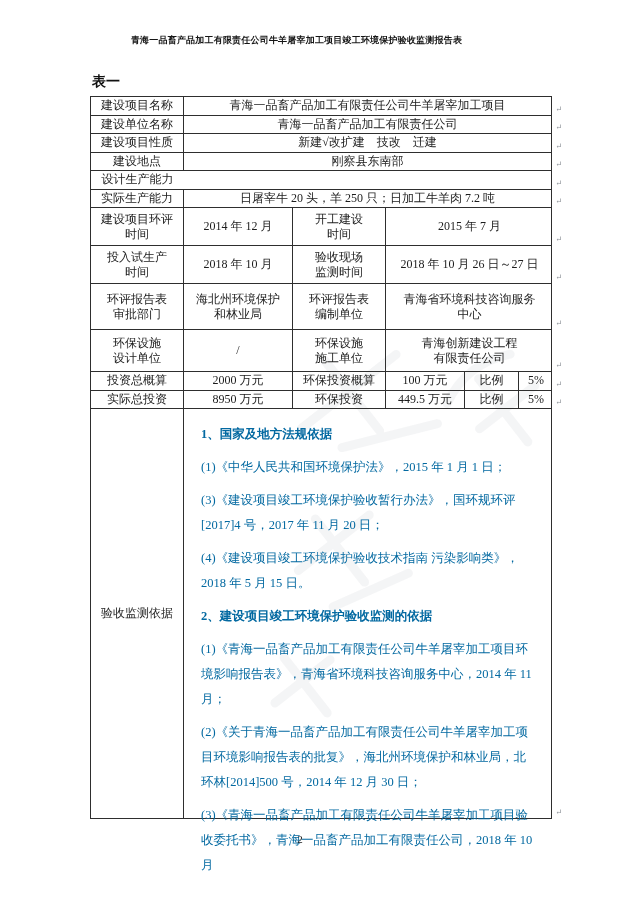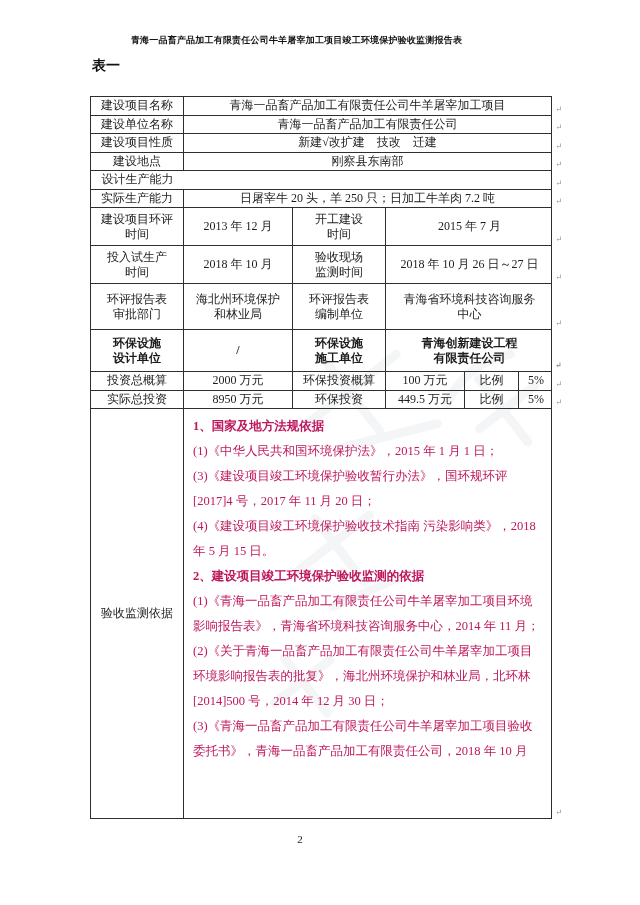--- a/index.html
+++ b/index.html
@@ -15,21 +15,21 @@
     position: absolute;
     top: 34px; left: 0; width: 593px;
     text-align: center;
     font-size: 9px;
     font-weight: bold;
     letter-spacing: 0.2px;
     color: #151515;
   }
   .table-caption {
     position: absolute;
-    top: 57px; left: 92px;
+    top: 73px; left: 92px;
     font-size: 14px;
     font-weight: bold;
     color: #111;
     font-family: Liberation Mono, monospace;
   }
   .vtable {
     position: absolute;
     left: 90px; top: 96px;
     width: 462px;
     border: 1px solid #2e2e2e;
@@ -58,33 +58,33 @@
   .c2 { width: 109px; flex: none; }
   .c3 { width: 93px; flex: none; }
   .c4 { width: 167px; flex: none; }
   .c4a { width: 79px; flex: none; }
   .c5 { width: 54px; flex: none; }
   .c6 { width: 34px; flex: none; }
   .rest { flex: 1; }
   .h19 { height: 18.5px; }
   .h38 { height: 38px; }
   .h46 { height: 46px; }
-  .h42 { height: 42px; font-weight: bold; }
+  .h42 { height: 42px; }
   .pre { white-space: pre-line; }
   .big { height: 409px; }
   .basis-content {
     display: block;
     text-align: left;
     padding: 5px 9px 0 9px;
     font-size: 12.5px;
   }
   .basis-content p {
     line-height: 25px;
-    margin: 0;
-    color: #be185d;
+    margin: 8px;
+    color: #0369a1;
   }
   .basis-content p.bold { font-weight: bold; }
   .ret {
     position: absolute;
     right: -11px; bottom: 1px;
     font-size: 8px;
     color: #8a8f96;
     line-height: 8px;
   }
   .page-number {
@@ -149,21 +149,21 @@
 
   <div class="trow h19">
     <div class="cell c1">实际生产能力</div>
     <div class="cell rest">日屠宰牛 20 头，羊 250 只；日加工牛羊肉 7.2 吨</div>
     <span class="ret">↵</span>
   </div>
 
   <div class="trow h38">
     <div class="cell c1 pre">建设项目环评
 时间</div>
-    <div class="cell c2">2013 年 12 月</div>
+    <div class="cell c2">2014 年 12 月</div>
     <div class="cell c3 pre">开工建设
 时间</div>
     <div class="cell c4">2015 年 7 月</div>
     <span class="ret">↵</span>
   </div>
 
   <div class="trow h38">
     <div class="cell c1 pre">投入试生产
 时间</div>
     <div class="cell c2">2018 年 10 月</div>

